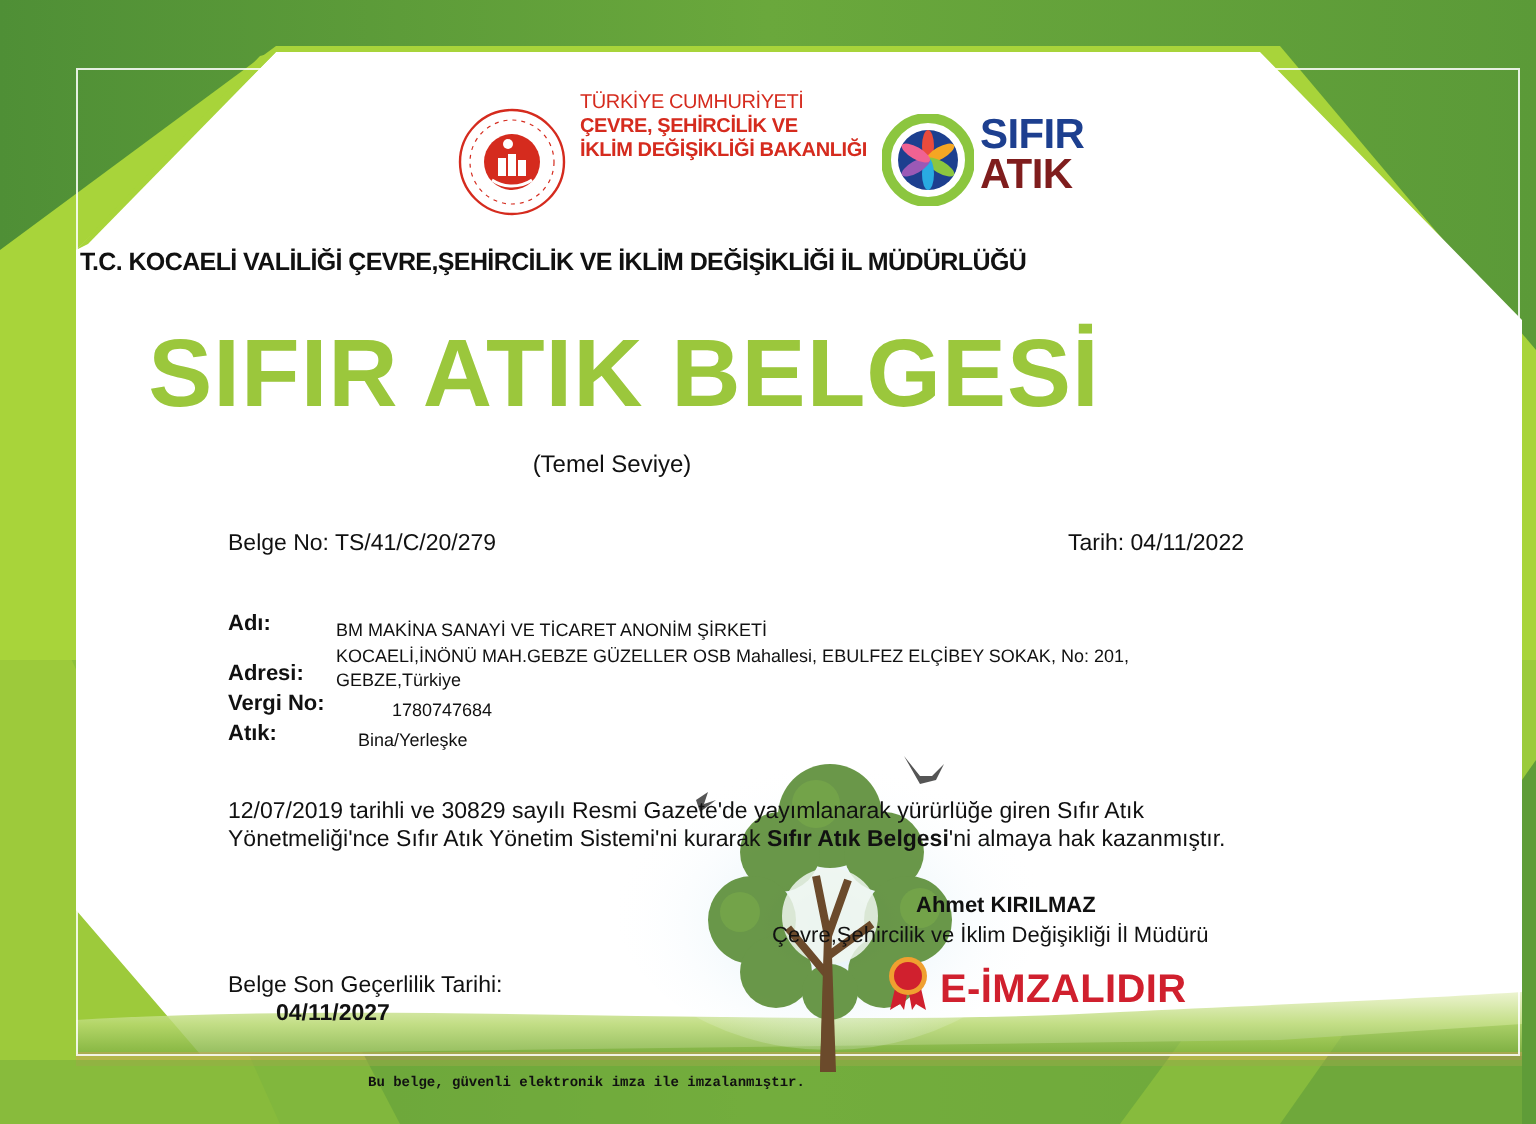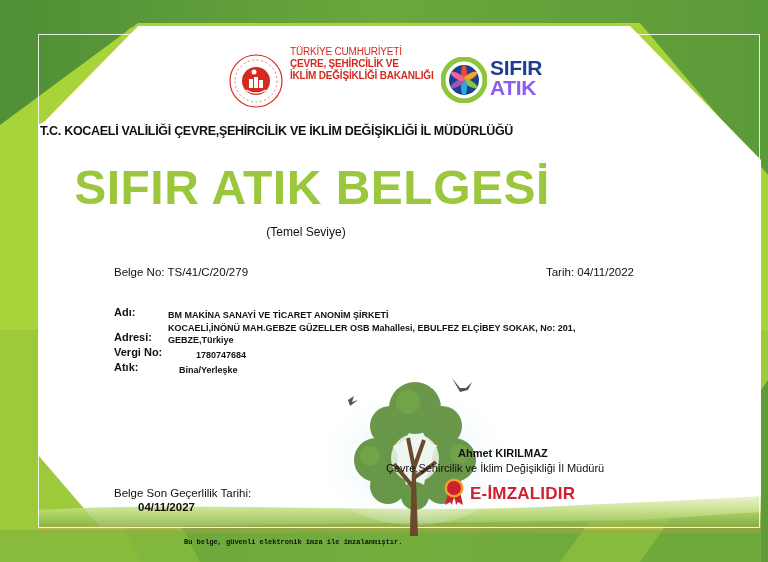--- a/index.html
+++ b/index.html
@@ -17,51 +17,51 @@
     .abs { position: absolute; }
 
     
     .ministry-logo { left: 228px; top: 53px; width: 56px; height: 56px; }
     .ministry-text { left: 290px; top: 46px; font-size: 10px; line-height: 12px; color: #d52b1e; }
     .ministry-text .l1 { font-weight: normal; letter-spacing: -0.2px; }
     .ministry-text .l2, .ministry-text .l3 { font-weight: bold; letter-spacing: -0.2px; }
     .zw-logo { left: 441px; top: 57px; width: 46px; height: 46px; }
     .zw-text { left: 490px; top: 58px; font-weight: bold; font-size: 21px; line-height: 20px; letter-spacing: -0.3px; }
     .zw-text .a { color: #1d3f8f; }
-    .zw-text .b { color: #8b5cf6; }
+    .zw-text .b { color: #7f1d1d; }
 
     .directorate {
       left: 0; top: 124px; width: 768px; 
       font-size: 12.5px; font-weight: bold; letter-spacing: -0.3px; color: #111; padding-left: 40px;
     }
     .title {
       left: 0; top: 160px; width: 624px; text-align: center;
       font-size: 48px; font-weight: bold; color: #9bc73c; letter-spacing: 0.5px;
     }
     .subtitle {
       left: 0; top: 225px; width: 612px; text-align: center; font-size: 12px; color: #111;
     }
 
     .meta { font-size: 11.5px; color: #111; top: 266px; }
     .belge-no { left: 114px; }
-    .tarih { right: 134px; }
+    .tarih { right: 146px; }
 
     .field-label { font-size: 11px; font-weight: bold; left: 114px; color: #111; }
-    .field-value { font-size: 9px; font-weight: bold; left: 168px; color: #111; }
+    .field-value { font-size: 9px; font-weight: normal; left: 168px; color: #111; }
 
     .body-text {
       left: 114px; top: 399px; width: 540px; font-size: 11.5px; line-height: 14px; color: #111;
       z-index: 3;
     }
     .body-text b { font-weight: bold; }
 
     .signer-name { left: 458px; top: 447px; font-size: 11px; font-weight: bold; }
     .signer-title { left: 386px; top: 462px; font-size: 11px; }
     .esig-badge { left: 443px; top: 478px; width: 22px; height: 28px; }
-    .esig-text { left: 470px; top: 484px; font-size: 17px; font-weight: bold; color: #d0202e; letter-spacing: 0.2px; }
+    .esig-text { left: 470px; top: 484px; font-size: 20px; font-weight: bold; color: #d0202e; letter-spacing: 0.2px; }
 
     .expiry-label { left: 114px; top: 487px; font-size: 11.5px; }
     .expiry-value { left: 114px; top: 501px; font-size: 11.5px; font-weight: bold; margin-left: 24px; }
     .footnote { left: 184px; top: 538px; font-size: 7px; font-family: Liberation Mono, monospace; font-weight: bold; }
 
     .text-layer { z-index: 3; }
     .tree { left: 330px; top: 368px; width: 170px; height: 170px; z-index: 2; }
   </style>
 </head>
 <body>
@@ -185,20 +185,22 @@
 <div class="abs field-label text-layer" style="top:331px;">Adresi:</div>
 <div class="abs field-value text-layer" style="top:335px;">GEBZE,Türkiye</div>
 
 <div class="abs field-label text-layer" style="top:346px;">Vergi No:</div>
 <div class="abs field-value text-layer" style="top:350px;margin-left:28px;">1780747684</div>
 
 <div class="abs field-label text-layer" style="top:361px;">Atık:</div>
 <div class="abs field-value text-layer" style="top:365px;padding-left:11px;">Bina/Yerleşke</div>
 
 <div class="abs body-text">
+  <div>12/07/2019 tarihli ve 30829 sayılı Resmi Gazete'de yayımlanarak yürürlüğe giren Sıfır Atık</div>
+  <div><span>Yönetmeliği'nce Sıfır Atık Yönetim Sistemi'ni kurarak </span><b>Sıfır Atık Belgesi</b><span>'ni almaya hak kazanmıştır.</span></div>
 </div>
 
 <div class="abs signer-name text-layer">Ahmet KIRILMAZ</div>
 <div class="abs signer-title text-layer">Çevre,Şehircilik ve İklim Değişikliği İl Müdürü</div>
 
 <svg class="abs esig-badge text-layer" viewBox="0 0 22 28" xmlns="http://www.w3.org/2000/svg">
   <path d="M5,14 L2,27 L7,24 L9,27 L11,16 Z" fill="#d0202e"></path>
   <path d="M17,14 L20,27 L15,24 L13,27 L11,16 Z" fill="#d0202e"></path>
   <circle cx="11" cy="10" r="9.5" fill="#f0a030"></circle>
   <circle cx="11" cy="10" r="7" fill="#d0202e"></circle>

